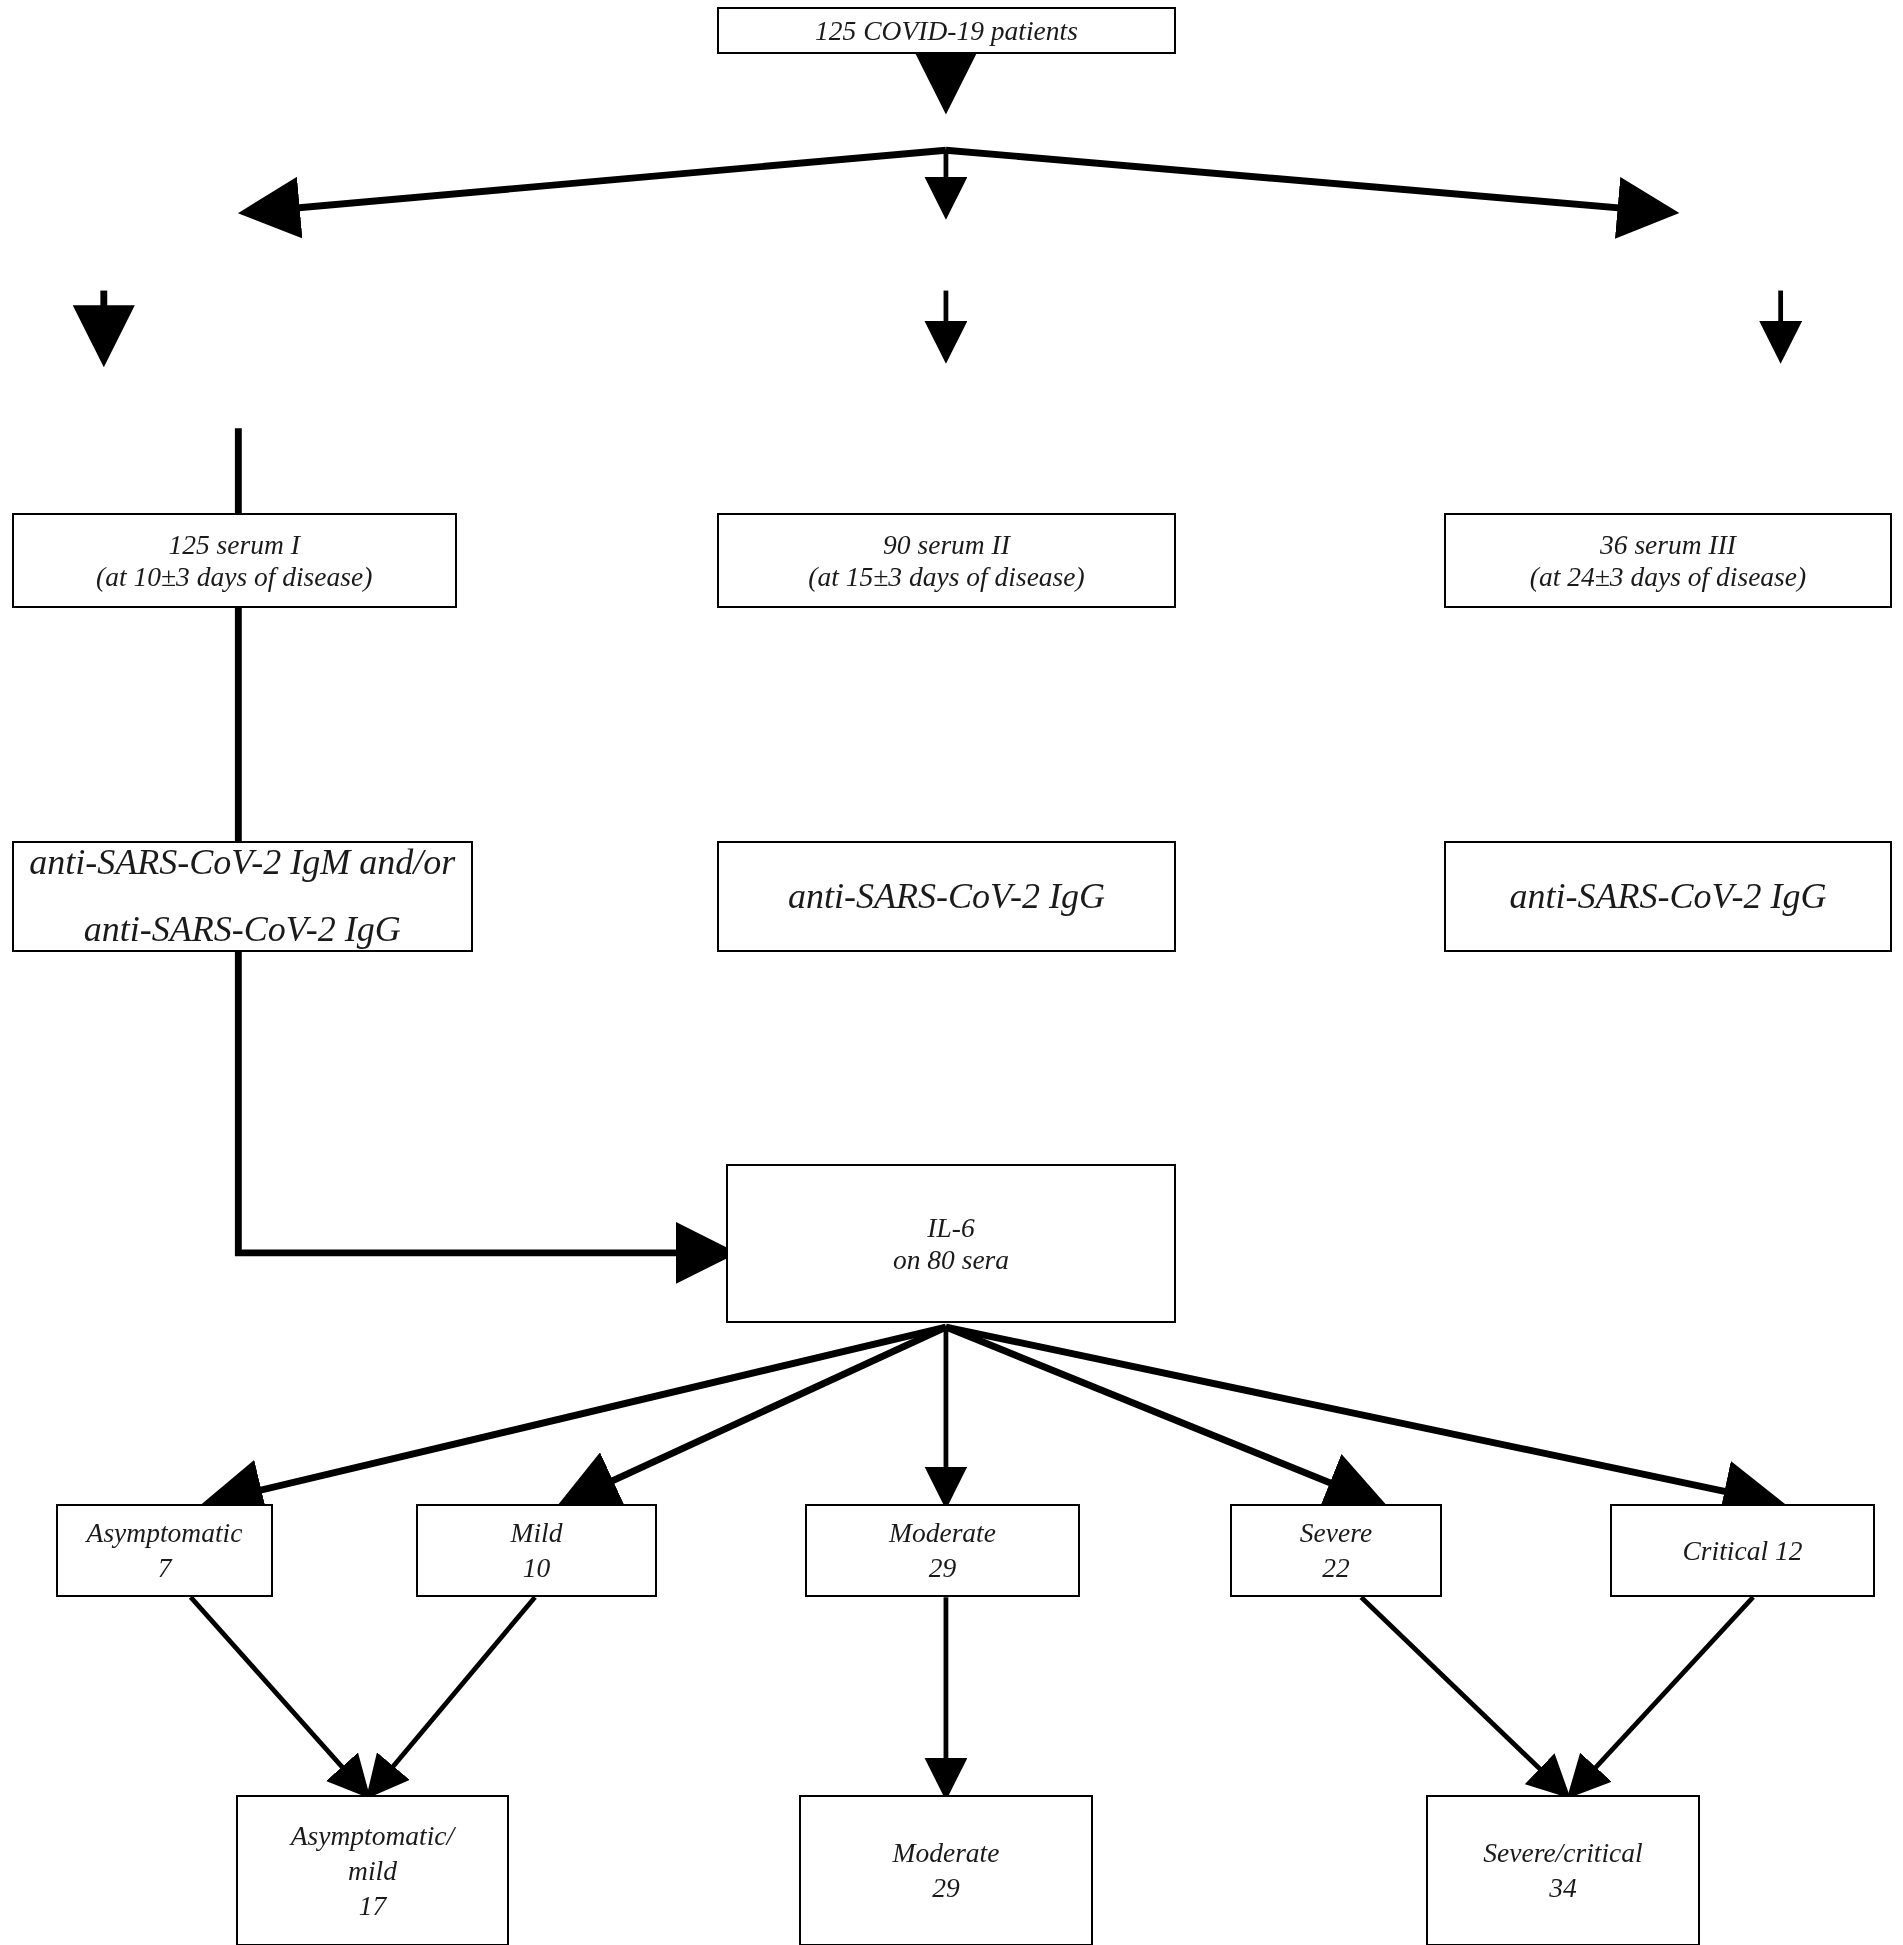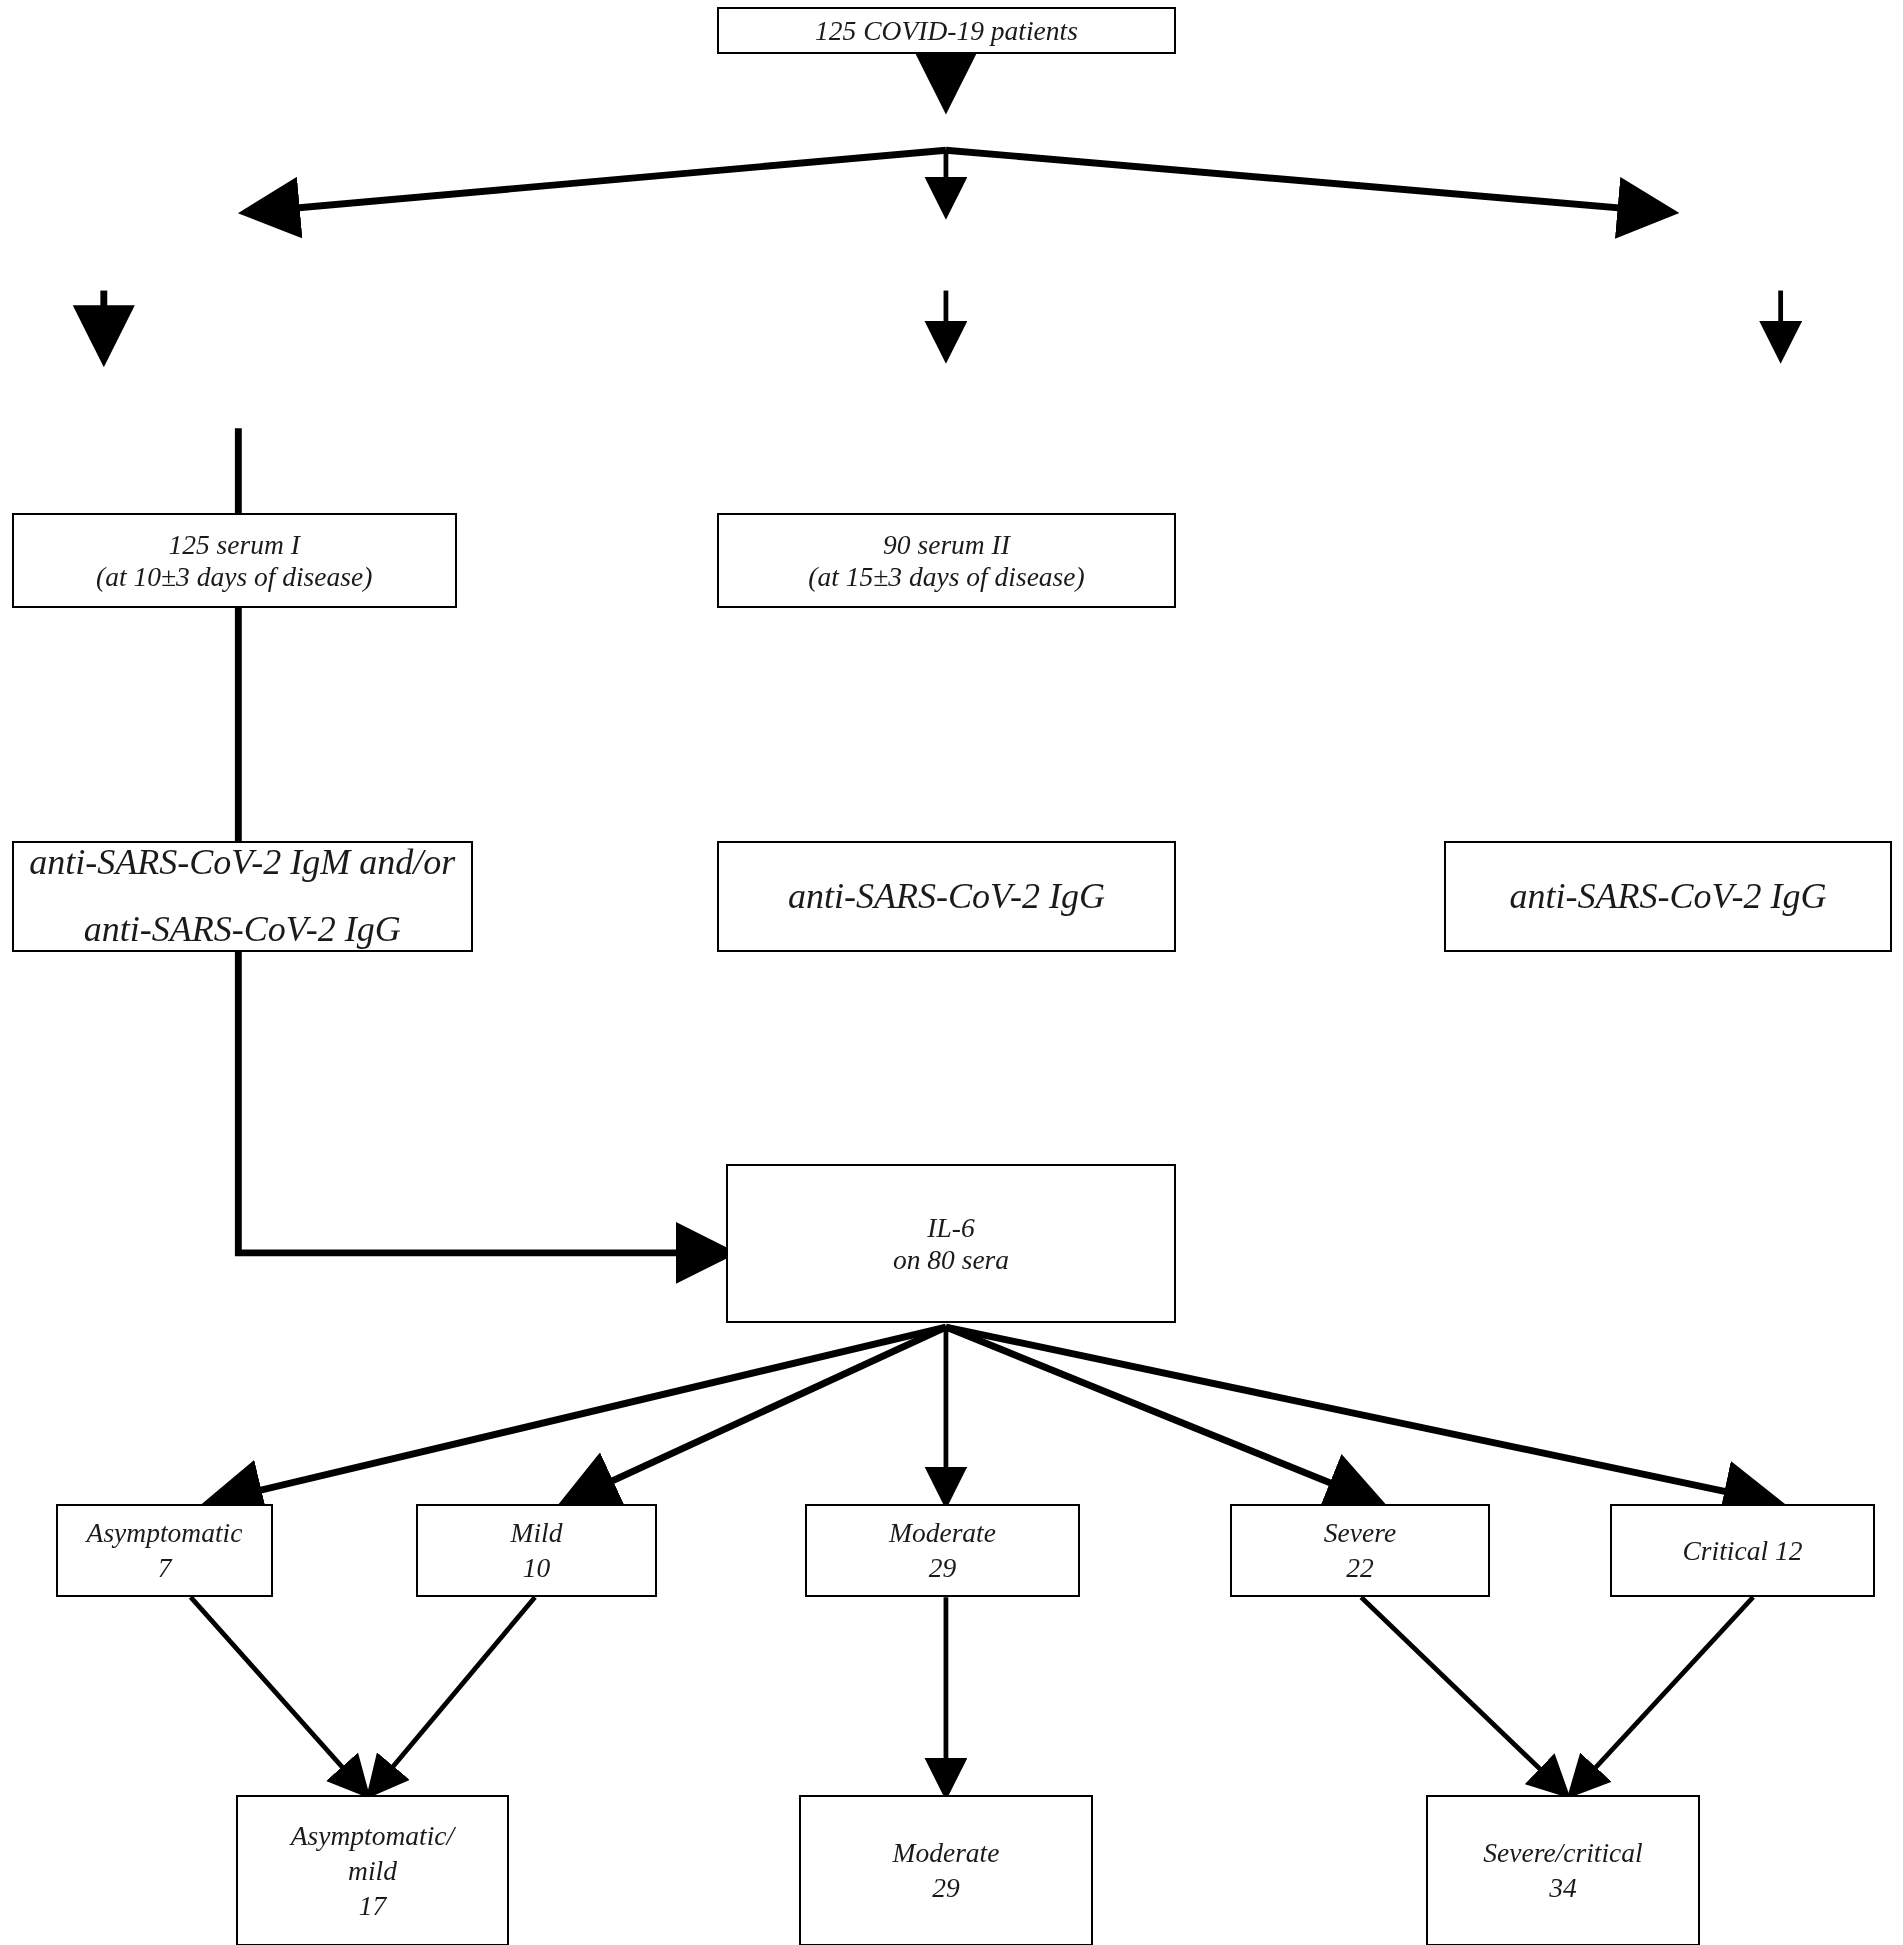--- a/index.html
+++ b/index.html
@@ -97,20 +97,24 @@
   <div class="node-box" style="left:11.7px; top:513px; width:445px; height:95px;">
     <span class="node-line fs-big">125 serum I</span>
     <span class="node-line fs-big gap-wide">(at 10±3 days of disease)</span>
   </div>
 
   <div class="node-box" style="left:717px; top:513px; width:459px; height:95px;">
     <span class="node-line fs-big">90 serum II</span>
     <span class="node-line fs-big gap-wide">(at 15±3 days of disease)</span>
   </div>
 
+  <div class="node-box" style="left:1444px; top:513px; width:448px; height:95px;">
+    <span class="node-line fs-big">36 serum III</span>
+    <span class="node-line fs-big gap-wide">(at 24±3 days of disease)</span>
+  </div>
 
   <div class="node-box" style="left:11.7px; top:841px; width:461px; height:111px;">
     <span class="node-line fs-mid">anti-SARS-CoV-2 IgM and/or</span>
     <span class="node-line fs-mid gap-med">anti-SARS-CoV-2 IgG</span>
   </div>
 
   <div class="node-box" style="left:717px; top:841px; width:459px; height:111px;">
     <span class="node-line fs-mid">anti-SARS-CoV-2 IgG</span>
   </div>
 
@@ -131,21 +135,21 @@
   <div class="node-box" style="left:416px; top:1504px; width:241px; height:93px;">
     <span class="node-line fs-big">Mild</span>
     <span class="node-line fs-big gap-small">10</span>
   </div>
 
   <div class="node-box" style="left:805px; top:1504px; width:275px; height:93px;">
     <span class="node-line fs-big">Moderate</span>
     <span class="node-line fs-big gap-small">29</span>
   </div>
 
-  <div class="node-box" style="left:1230px; top:1504px; width:260px; height:93px;">
+  <div class="node-box" style="left:1230px; top:1504px; width:212px; height:93px;">
     <span class="node-line fs-big">Severe</span>
     <span class="node-line fs-big gap-small">22</span>
   </div>
 
   <div class="node-box" style="left:1610px; top:1504px; width:265px; height:93px;">
     <span class="node-line fs-big">Critical 12</span>
   </div>
 
   <div class="node-box" style="left:236px; top:1795px; width:273px; height:151px;">
     <span class="node-line fs-big">Asymptomatic/</span>

